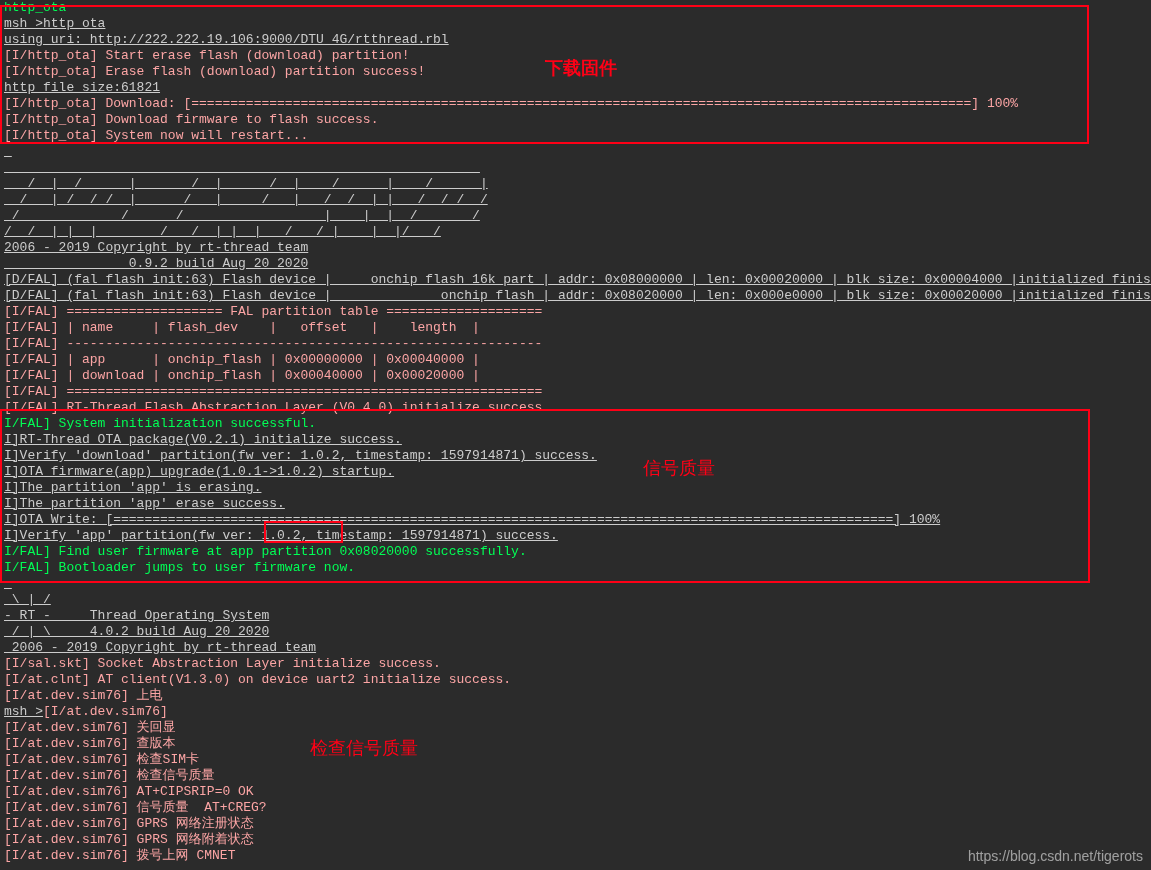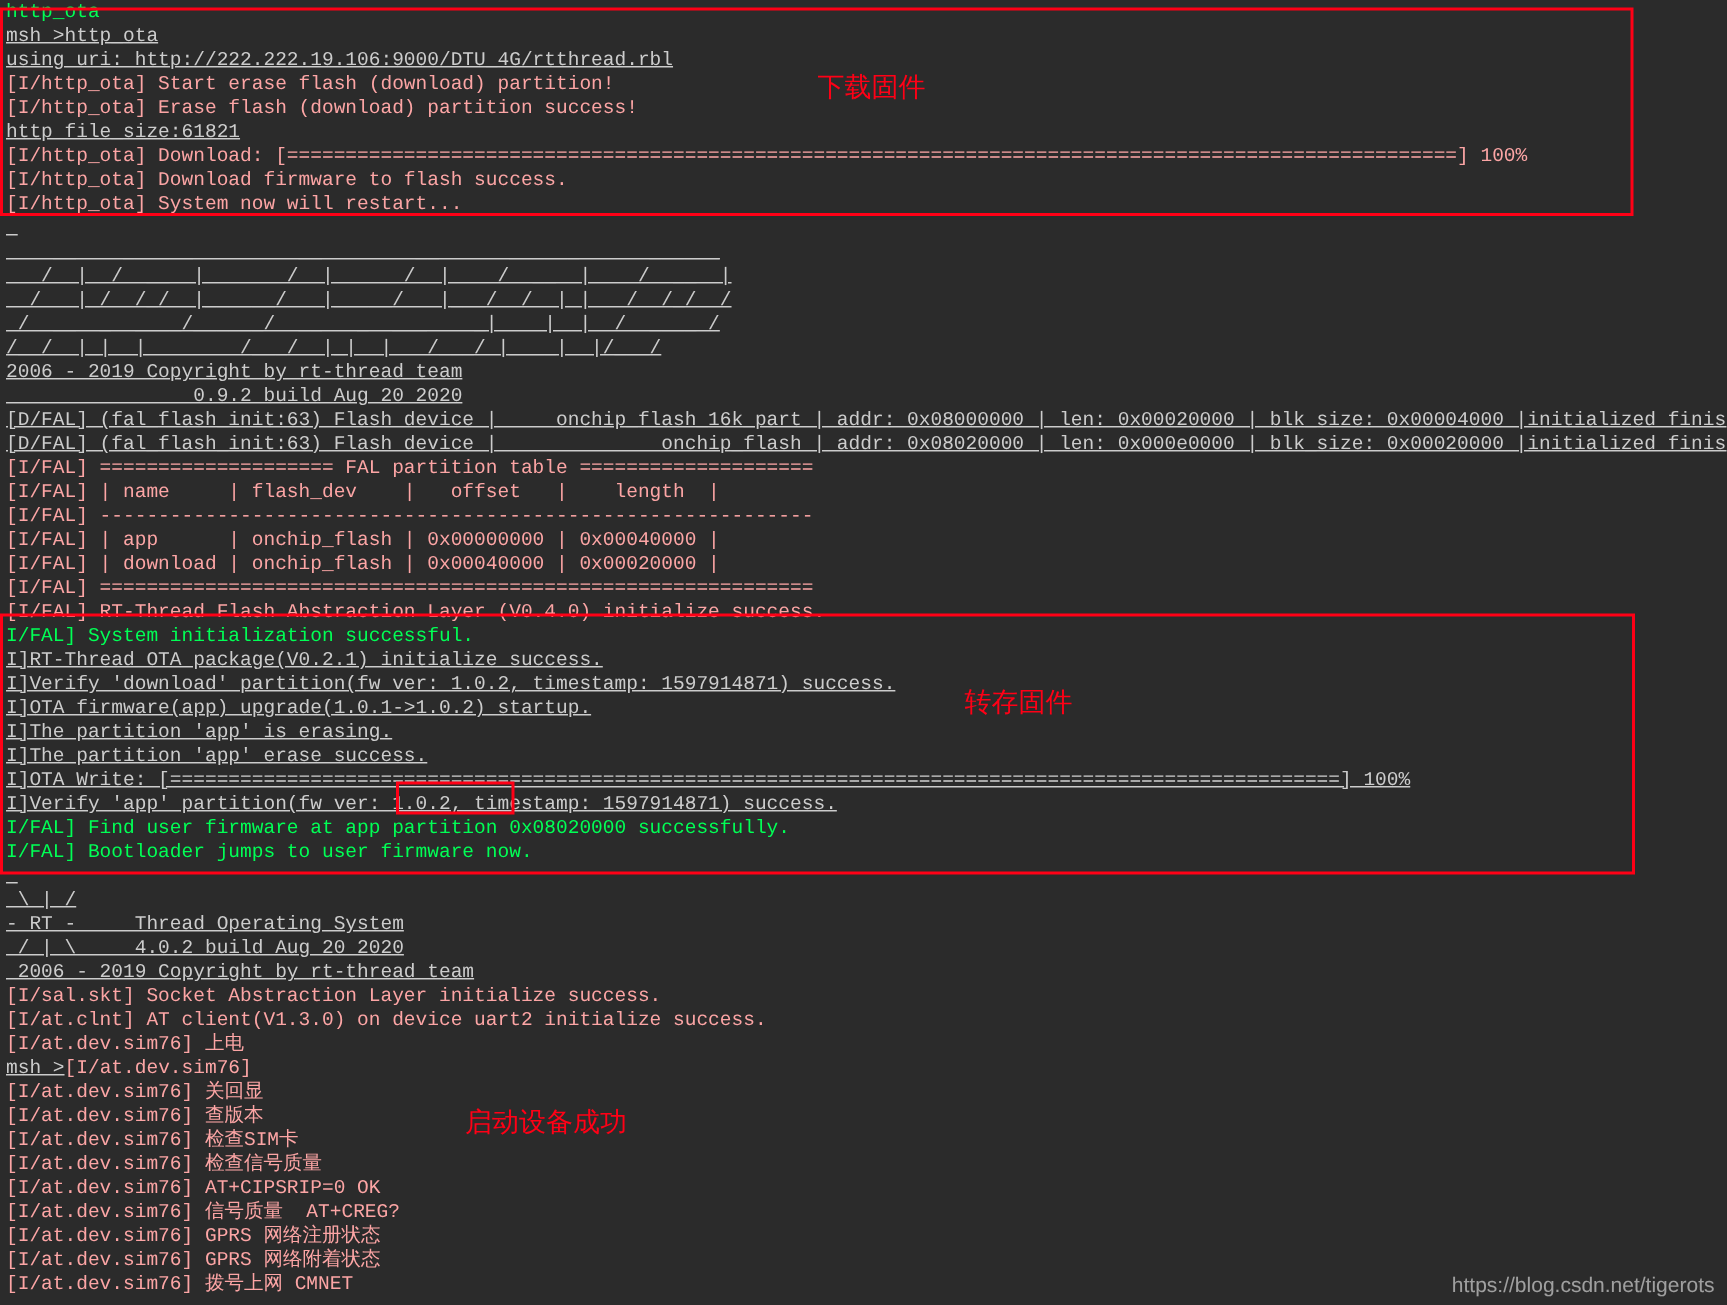--- a/index.html
+++ b/index.html
@@ -49,17 +49,17 @@
 </style>
 </head>
 <body>
 
 <div class="terminal" id="term"><div class="line lime">http_ota</div><div class="line white">msh &gt;http_ota</div><div class="line white">using uri: http://222.222.19.106:9000/DTU_4G/rtthread.rbl</div><div class="line green">[I/http_ota] Start erase flash (download) partition!</div><div class="line green">[I/http_ota] Erase flash (download) partition success!</div><div class="line white">http file_size:61821</div><div class="line green">[I/http_ota] Download: [====================================================================================================] 100%</div><div class="line green">[I/http_ota] Download firmware to flash success.</div><div class="line green">[I/http_ota] System now will restart...</div><div class="line white"> </div><div class="line white">    __    ______         __        __      ______      ______</div><div class="line white">   /  |  /  __  |       /  |      /  |    /  __  |    /  __  |</div><div class="line white">  /   |_/  /_/  |______/   |_____/   |___/  /  | |   /  /_/  /</div><div class="line white"> /  __  _  ____/______/  __   _  ___    _|    |  |  /  ____ /</div><div class="line white">/__/  |_|  |        /___/  |_|  |   /___/ |____|  |/___/</div><div class="line white">2006 - 2019 Copyright by rt-thread team</div><div class="line white">                0.9.2 build Aug 20 2020</div><div class="line white">[D/FAL] (fal_flash_init:63) Flash device |     onchip_flash_16k_part | addr: 0x08000000 | len: 0x00020000 | blk_size: 0x00004000 |initialized finish.</div><div class="line white">[D/FAL] (fal_flash_init:63) Flash device |              onchip_flash | addr: 0x08020000 | len: 0x000e0000 | blk_size: 0x00020000 |initialized finish.</div><div class="line green">[I/FAL] ==================== FAL partition table ====================</div><div class="line green">[I/FAL] | name     | flash_dev    |   offset   |    length  |</div><div class="line green">[I/FAL] -------------------------------------------------------------</div><div class="line green">[I/FAL] | app      | onchip_flash | 0x00000000 | 0x00040000 |</div><div class="line green">[I/FAL] | download | onchip_flash | 0x00040000 | 0x00020000 |</div><div class="line green">[I/FAL] =============================================================</div><div class="line green">[I/FAL] RT-Thread Flash Abstraction Layer (V0.4.0) initialize success.</div><div class="line lime">I/FAL] System initialization successful.</div><div class="line white">I]RT-Thread OTA package(V0.2.1) initialize success.</div><div class="line white">I]Verify 'download' partition(fw ver: 1.0.2, timestamp: 1597914871) success.</div><div class="line white">I]OTA firmware(app) upgrade(1.0.1-&gt;1.0.2) startup.</div><div class="line white">I]The partition 'app' is erasing.</div><div class="line white">I]The partition 'app' erase success.</div><div class="line white">I]OTA Write: [====================================================================================================] 100%</div><div class="line white">I]Verify 'app' partition(fw ver: 1.0.2, timestamp: 1597914871) success.</div><div class="line lime">I/FAL] Find user firmware at app partition 0x08020000 successfully.</div><div class="line lime">I/FAL] Bootloader jumps to user firmware now.</div><div class="line white"> </div><div class="line white"> \ | /</div><div class="line white">- RT -     Thread Operating System</div><div class="line white"> / | \     4.0.2 build Aug 20 2020</div><div class="line white"> 2006 - 2019 Copyright by rt-thread team</div><div class="line green">[I/sal.skt] Socket Abstraction Layer initialize success.</div><div class="line green">[I/at.clnt] AT client(V1.3.0) on device uart2 initialize success.</div><div class="line green">[I/at.dev.sim76] 上电</div><div class="line"><span class="white">msh &gt;</span><span class="green">[I/at.dev.sim76]</span></div><div class="line green">[I/at.dev.sim76] 关回显</div><div class="line green">[I/at.dev.sim76] 查版本</div><div class="line green">[I/at.dev.sim76] 检查SIM卡</div><div class="line green">[I/at.dev.sim76] 检查信号质量</div><div class="line green">[I/at.dev.sim76] AT+CIPSRIP=0 OK</div><div class="line green">[I/at.dev.sim76] 信号质量  AT+CREG?</div><div class="line green">[I/at.dev.sim76] GPRS 网络注册状态</div><div class="line green">[I/at.dev.sim76] GPRS 网络附着状态</div><div class="line green">[I/at.dev.sim76] 拨号上网 CMNET</div></div>
 
 <div class="redbox" id="box1" style="left: 0px; top: 5px; width: 1085px; height: 135px;"></div>
 <div class="redbox" id="box2" style="left: 0px; top: 409px; width: 1086px; height: 170px;"></div>
 <div class="redbox" id="box3" style="left: 264px; top: 521px; width: 75px; height: 18px;"></div>
 
-<div class="annot" style="left:545px; top:46px;">下载固件</div>
-<div class="annot" style="left:643px; top:456px;">转存固件</div>
-<div class="annot" style="left:310px; top:736px;">启动设备成功</div>
+<div class="annot" style="left:545px; top:56px;font-weight:bold;">下载固件</div>
+<div class="annot" style="left:643px; top:456px;">信号质量</div>
+<div class="annot" style="left:310px; top:736px;">检查信号质量</div>
 
 <div class="watermark">https://blog.csdn.net/tigerots</div>
 
 </body></html>

